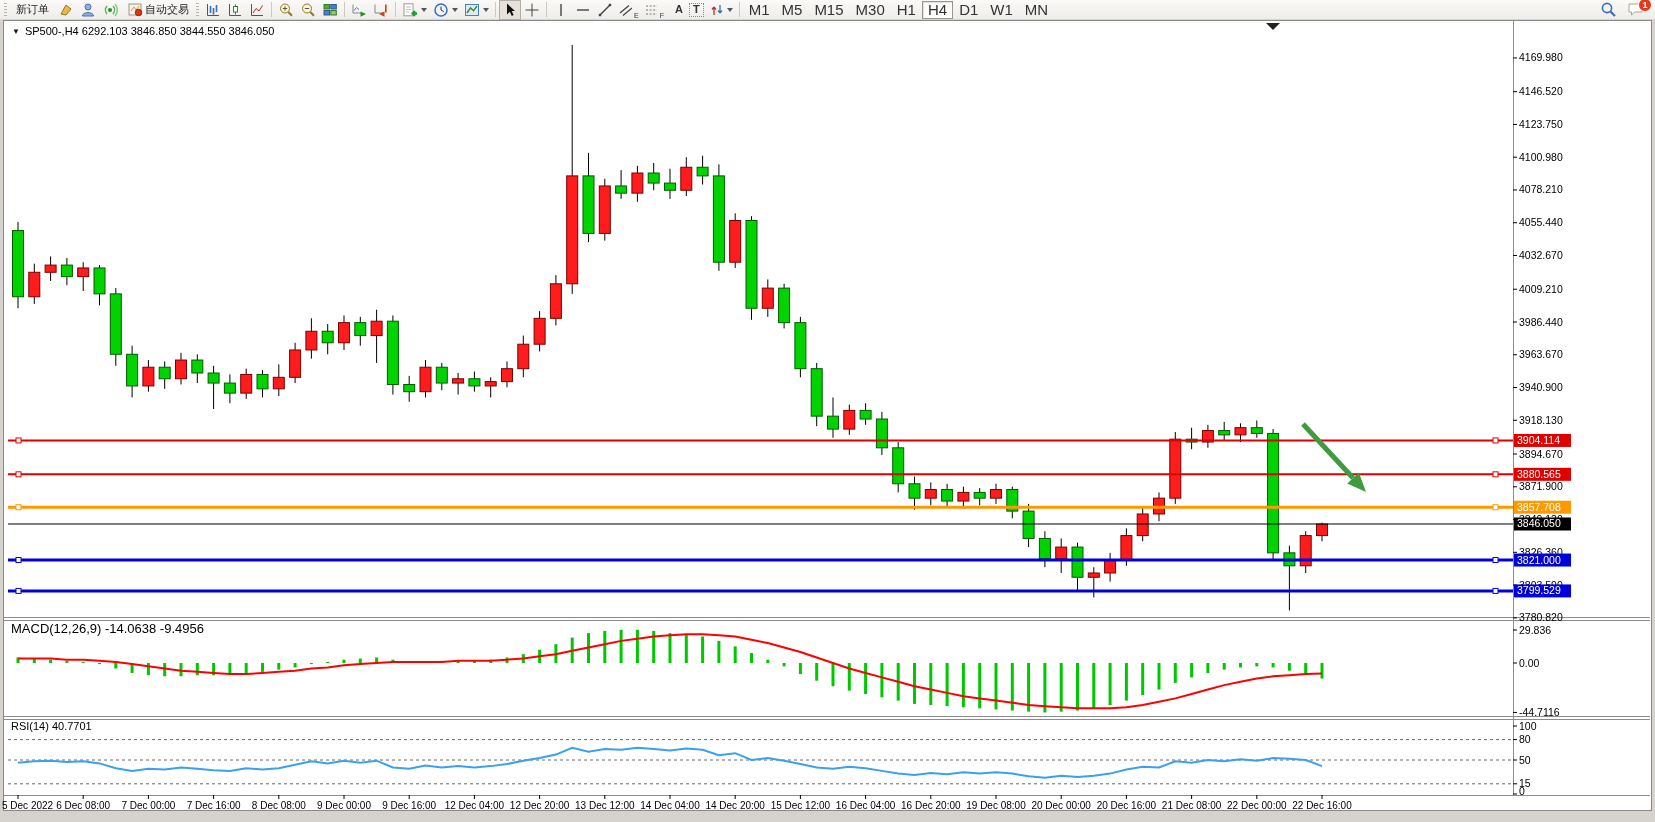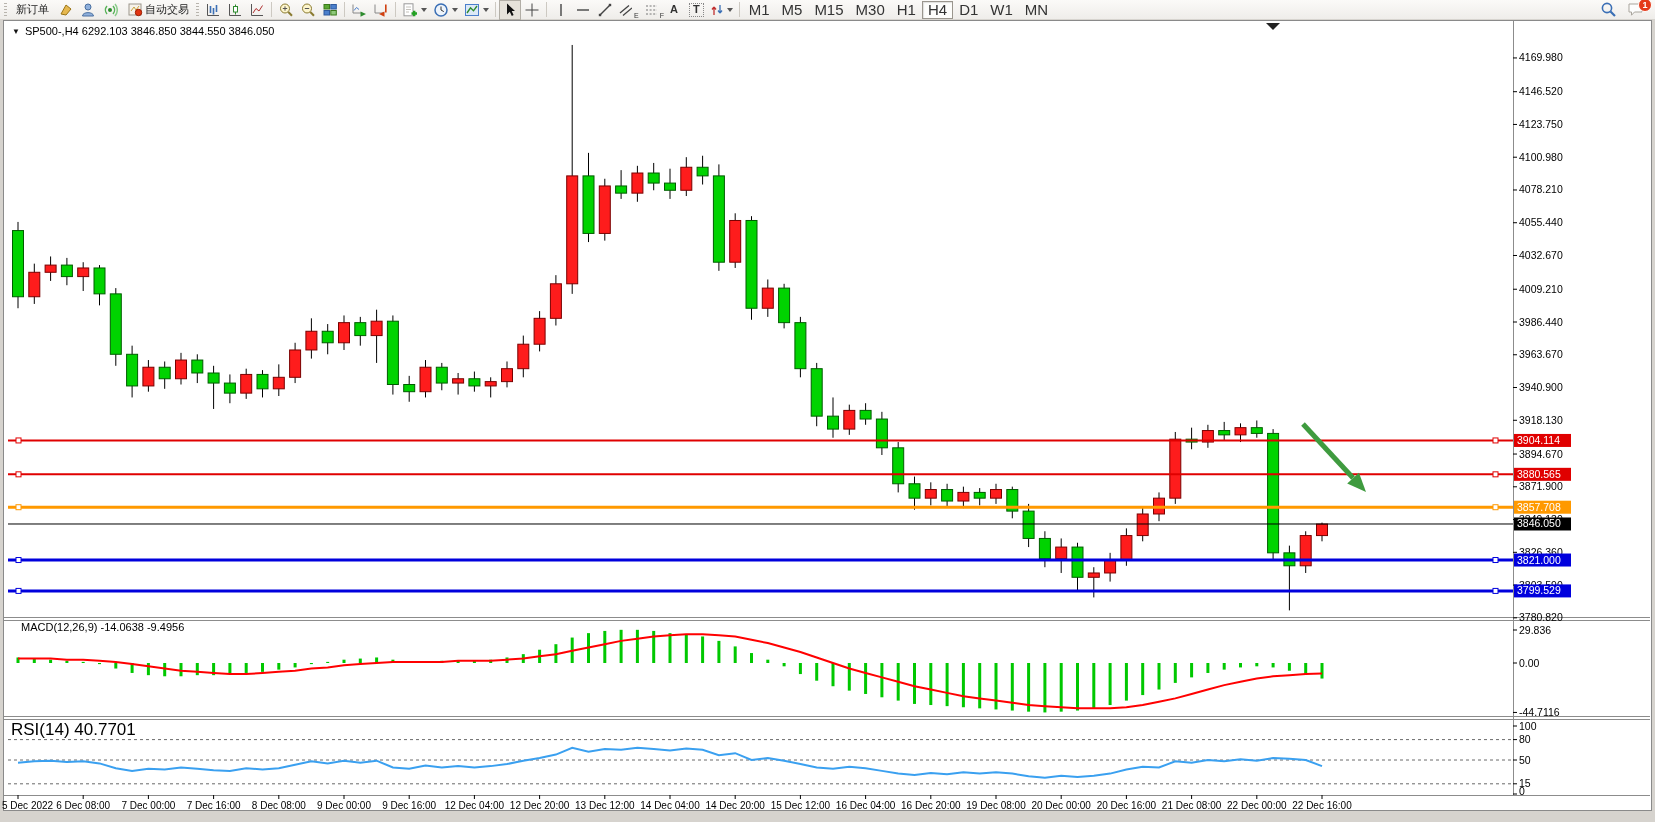--- a/index.html
+++ b/index.html
@@ -1,41 +1,41 @@
 <!DOCTYPE html>
 <html><head>
 <meta charset="utf-8">
 <style>
   html,body{margin:0;padding:0}
   body{width:1655px;height:822px;background:#d6d3ce;font-family:"Liberation Sans",sans-serif;position:relative;overflow:hidden}
   
   .toolbar{position:absolute;top:0;left:0;width:1655px;height:20px;background:linear-gradient(#fbfaf8,#efedea);border-bottom:1px solid #d7d4cf;display:flex;align-items:center;padding:0 3px;box-sizing:border-box;font-size:11px;color:#222;z-index:5}
-  .tb{height:20px;min-width:19px;display:flex;align-items:center;justify-content:flex-start;gap:2px;padding:0 2px;border:1px solid transparent;box-sizing:border-box;cursor:default}
+  .tb{height:20px;min-width:19px;display:flex;align-items:center;justify-content:flex-end;gap:2px;padding:0 2px;border:1px solid transparent;box-sizing:border-box;cursor:default}
   .tb svg{display:block}
   .tb.textbtn{padding:0 5px;white-space:nowrap}
   .tb.pressed{background:#e6e2da;border:1px solid #b2aea6}
   .sep{width:1px;height:15px;background:#cdc9c2;margin:0 3px;flex:none}
   .grip{width:3px;height:14px;margin:0 3px 0 1px;flex:none;background:repeating-linear-gradient(#b8b4ad 0 1px,transparent 1px 3px)}
   .caret{width:0;height:0;border-left:3px solid transparent;border-right:3px solid transparent;border-top:4px solid #555;margin-left:1px}
   .tfgroup{display:flex;align-items:center}
   .tf{height:16px;padding:0 5px;display:flex;align-items:center;font-size:15px;color:#333;border:1px solid transparent;cursor:default}
   .tf.active{background:#fdfdfb;border:1px solid #9a968e;box-shadow:inset 1px 1px 1px rgba(0,0,0,.12)}
   .toolbar .right{margin-left:auto;display:flex;align-items:center;gap:4px;padding-right:4px}
   .badge{position:absolute;top:-3px;right:-5px;width:12px;height:12px;border-radius:50%;background:#e43a19;color:#fff;font-size:9px;font-weight:bold;display:flex;align-items:center;justify-content:center;border:1px solid #fff}
   .chatwrap{position:relative}
   .glyph{font-size:11px;font-weight:bold;color:#333;line-height:1}
   .sub{font-size:7px;color:#333;align-self:flex-end}
   
   #window{position:absolute;top:20px;left:3px;width:1649px;height:791px;background:#fff;border:1px solid #8a8a8a;box-sizing:border-box;z-index:1}
   #chart-svg{position:absolute;top:0;left:0;z-index:2}
   .overlabel{position:absolute;z-index:3;font-size:11px;color:#000;white-space:nowrap}
   #chart-title{top:25px;left:12px;display:flex;align-items:center;gap:5px}
   #chart-title .tri{font-size:8px;color:#111}
-  #macd-label{top:621px;left:21px;font-size:11px}
-  #rsi-label{top:720px;left:11px;font-size:17px}
+  #macd-label{top:621px;left:11px;font-size:13px}
+  #rsi-label{top:720px;left:11px;font-size:11px}
 </style>
 </head>
 <body>
 
 <div class="toolbar">
   <span class="grip"></span>
   <div class="tb textbtn">
       <span>新订单</span>
     </div>
   <div class="tb">

